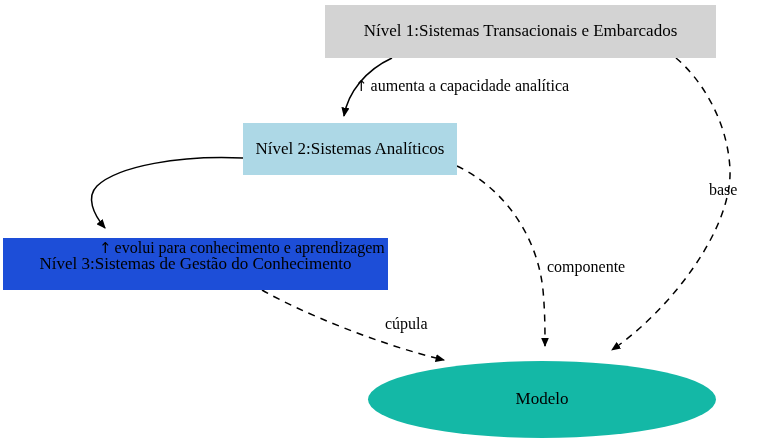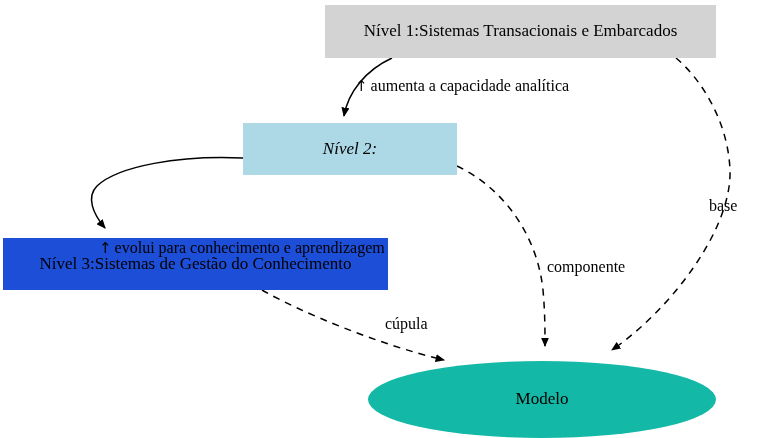--- a/index.html
+++ b/index.html
@@ -70,42 +70,43 @@
   <path d="M457,166 C500,186 537,232 543,290 C545,312 545,330 545,346" fill="none" stroke="#000000" stroke-width="1.5" stroke-dasharray="7,6" marker-end="url(#arrowhead)"></path>
 
   <path d="M262,290 C300,312 380,345 444,360" fill="none" stroke="#000000" stroke-width="1.5" stroke-dasharray="7,6" marker-end="url(#arrowhead)"></path>
 </svg>
 
 <div class="node node-box" style="left:325px; top:5px; width:391px; height:53px; background:#d3d3d3;">
   <span>Nível 1:</span>
   <span class="line2">Sistemas Transacionais e Embarcados</span>
 </div>
 
-<div class="node node-box" style="left:243px; top:123px; width:214px; height:52px; background:#add8e6;font-style:italic;">
+<div class="node node-box" style="left:243px; top:123px; width:214px; height:52px; background:#add8e6;">
   <span>Nível 2:</span>
+  <span class="line2">Sistemas Analíticos</span>
 </div>
 
 <div class="node node-box" style="left:3px; top:238px; width:385px; height:52px; background:#1d4ed8;">
   <span>Nível 3:</span>
   <span class="line2">Sistemas de Gestão do Conhecimento</span>
 </div>
 
 <div class="node node-ellipse" style="left:368px; top:361px; width:348px; height:77px; background:#14b8a6;">
   <span>Modelo</span>
 </div>
 
 <div class="edge-label" style="left:355px; top:78px;">
   <span class="arrow-glyph">↑</span><span>aumenta a capacidade analítica</span>
 </div>
 
 <div class="edge-label" style="left:99px; top:199px;margin-top:41px;">
   <span class="arrow-glyph">↑</span><span>evolui para conhecimento e aprendizagem</span>
 </div>
 
-<div class="edge-label" style="left:709px; top:198px;">
+<div class="edge-label" style="left:709px; top:182px;">
   <span>base</span>
 </div>
 
 <div class="edge-label" style="left:547px; top:259px;">
   <span>componente</span>
 </div>
 
 <div class="edge-label" style="left:385px; top:316px;">
   <span>cúpula</span>
 </div>

